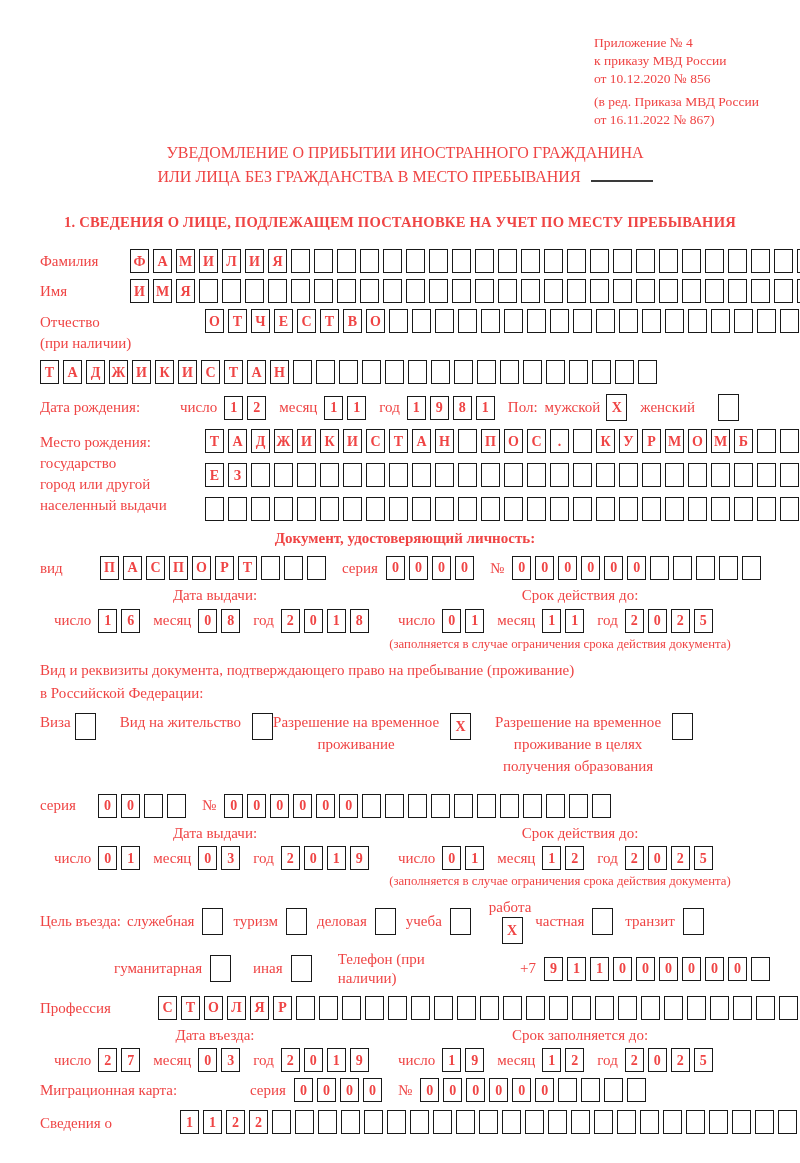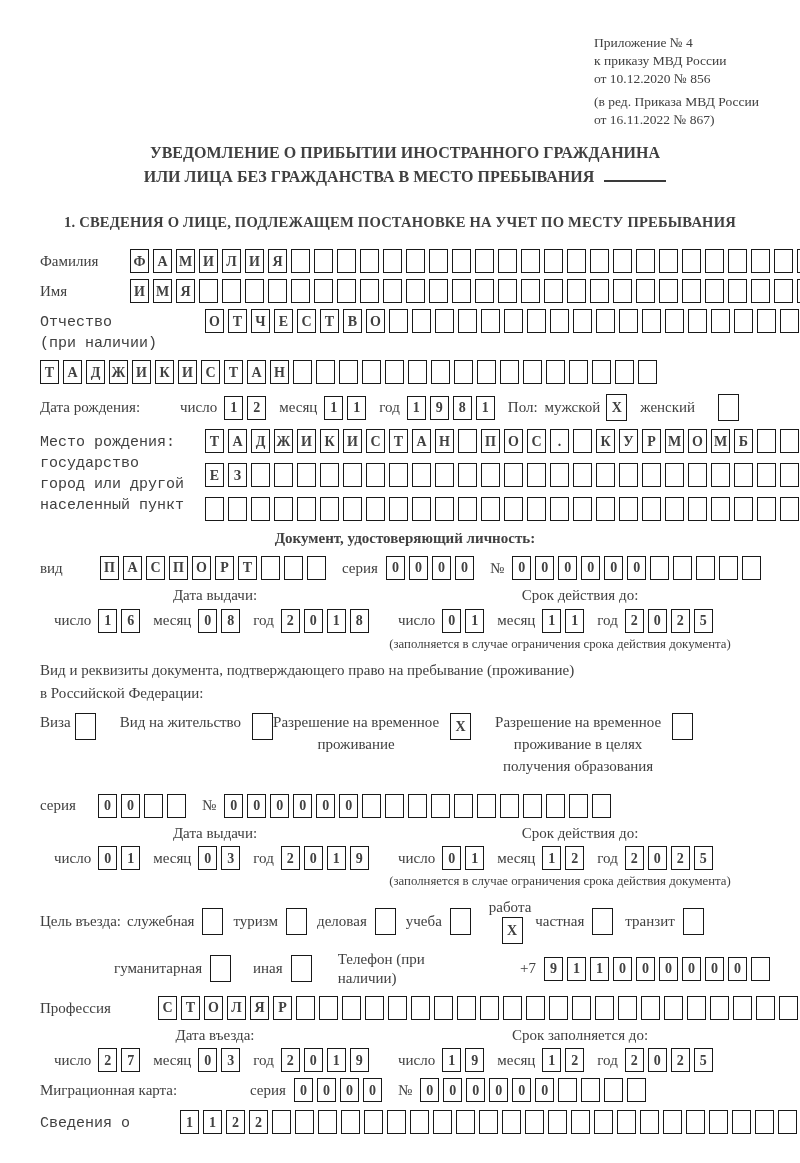--- a/index.html
+++ b/index.html
@@ -1,32 +1,32 @@
 <!DOCTYPE html>
 <html><head>
 <meta charset="utf-8">
 <style>
   html,body { margin:0; padding:0; background:#ffffff; }
   .page {
     width:800px; height:1163px; box-sizing:border-box;
-    background:#ffffff; color:#404040;
+    background:#ffffff; color:#ef4444;
     font-family:"Liberation Serif","DejaVu Serif",serif;
     font-size:15px; line-height:1.25;
     padding:34px 30px 10px 40px; overflow:hidden; position:relative;
   }
   .hdr-right { width:170px; margin-left:auto; margin-right:6px; font-size:13.5px; line-height:1.32; }
   .hdr-right .grp2 { margin-top:6px; }
   .forma { text-align:right; padding-right:34px; font-weight:bold; margin-top:16px; font-size:15px; letter-spacing:0.5px; }
-  .title { text-align:center; font-weight:bold; font-size:16px; margin-top:12px; line-height:1.5; }
+  .title { text-align:center; font-weight:normal; font-size:16px; margin-top:12px; line-height:1.5; }
   .uline { display:inline-block; width:62px; border-bottom:2px solid #3a3a3a; height:13px; margin-left:10px; }
   .sec-heading { font-weight:bold; font-size:14.6px; margin-top:24px; margin-bottom:18px; padding-left:24px; letter-spacing:0.2px; }
 
   .frow { display:flex; align-items:flex-start; margin-bottom:6px; }
   .flabel { flex:0 0 auto; padding-top:3px; }
-  .lab2 { line-height:21px;font-family:Liberation Mono, monospace; }
+  .lab2 { line-height:21px; }
   .cells { display:inline-flex; gap:4px; flex-wrap:nowrap; }
   .cell {
     width:17px; height:22px; flex:0 0 auto; background:#fff;
     border:1.5px solid #191919; display:inline-flex;
     align-items:center; justify-content:center;
     font-size:14px; font-weight:600;
   }
   .cb .cell { width:19px; height:25px; }
 
   .w90  { width:90px; }  .w118 { width:118px; } .w140 { width:140px; }
@@ -251,21 +251,21 @@
     <span class="cells cb" style="margin-left:16px;">
         <span class="cell"></span>
       </span>
   </div>
 
   <div class="frow" style="margin-top:8px;">
     <div class="flabel w165 lab2">
       <div>Место рождения:</div>
       <div>государство</div>
       <div>город или другой</div>
-      <div>населенный пункт</div>
+      <div>населенный выдачи</div>
     </div>
     <div class="stack">
       <div class="cells">
           <span class="cell">Т</span>
           <span class="cell">А</span>
           <span class="cell">Д</span>
           <span class="cell">Ж</span>
           <span class="cell">И</span>
           <span class="cell">К</span>
           <span class="cell">И</span>

